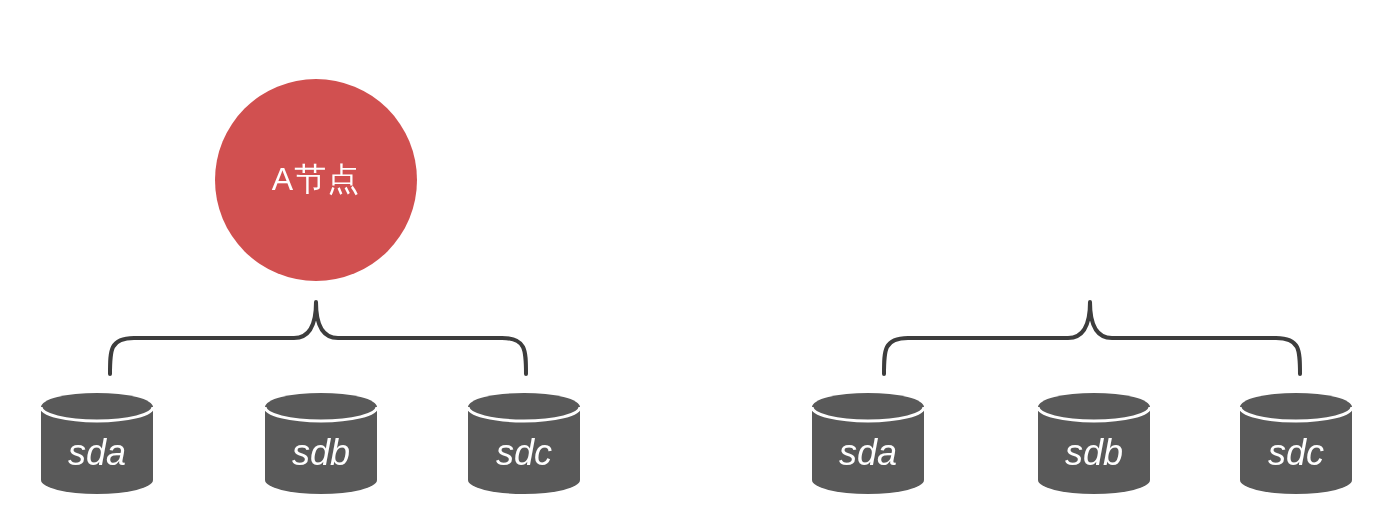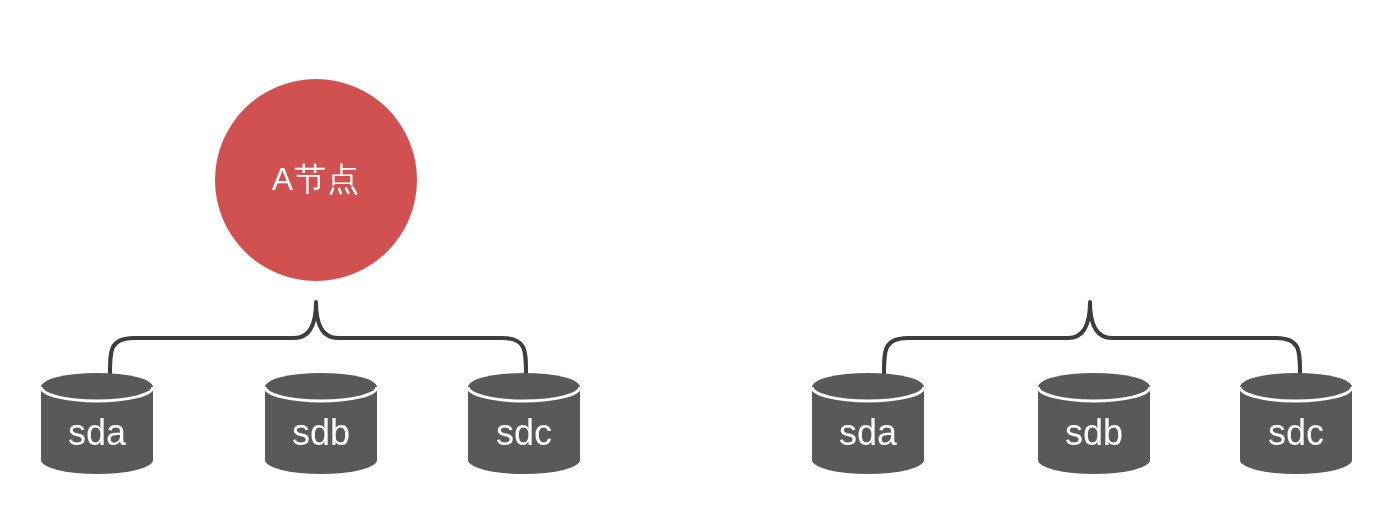--- a/index.html
+++ b/index.html
@@ -46,23 +46,24 @@
     stroke: var(--brace-stroke, #3d3d3d);
     stroke-width: 4;
     stroke-linecap: round;
     stroke-linejoin: round;
   }
   .brace-a { left: 108px; }
   .brace-b { left: 882px; }
 
   .disk {
     position: absolute;
-    top: 372px;
+    top: 392px;
     width: 116px;
     height: 104px;
+    font-style: italic;
   }
   .disk-shape {
     position: absolute;
     inset: 0;
     width: 116px;
     height: 104px;
   }
   .can-body {
     fill: var(--disk-fill, #595959);
   }

